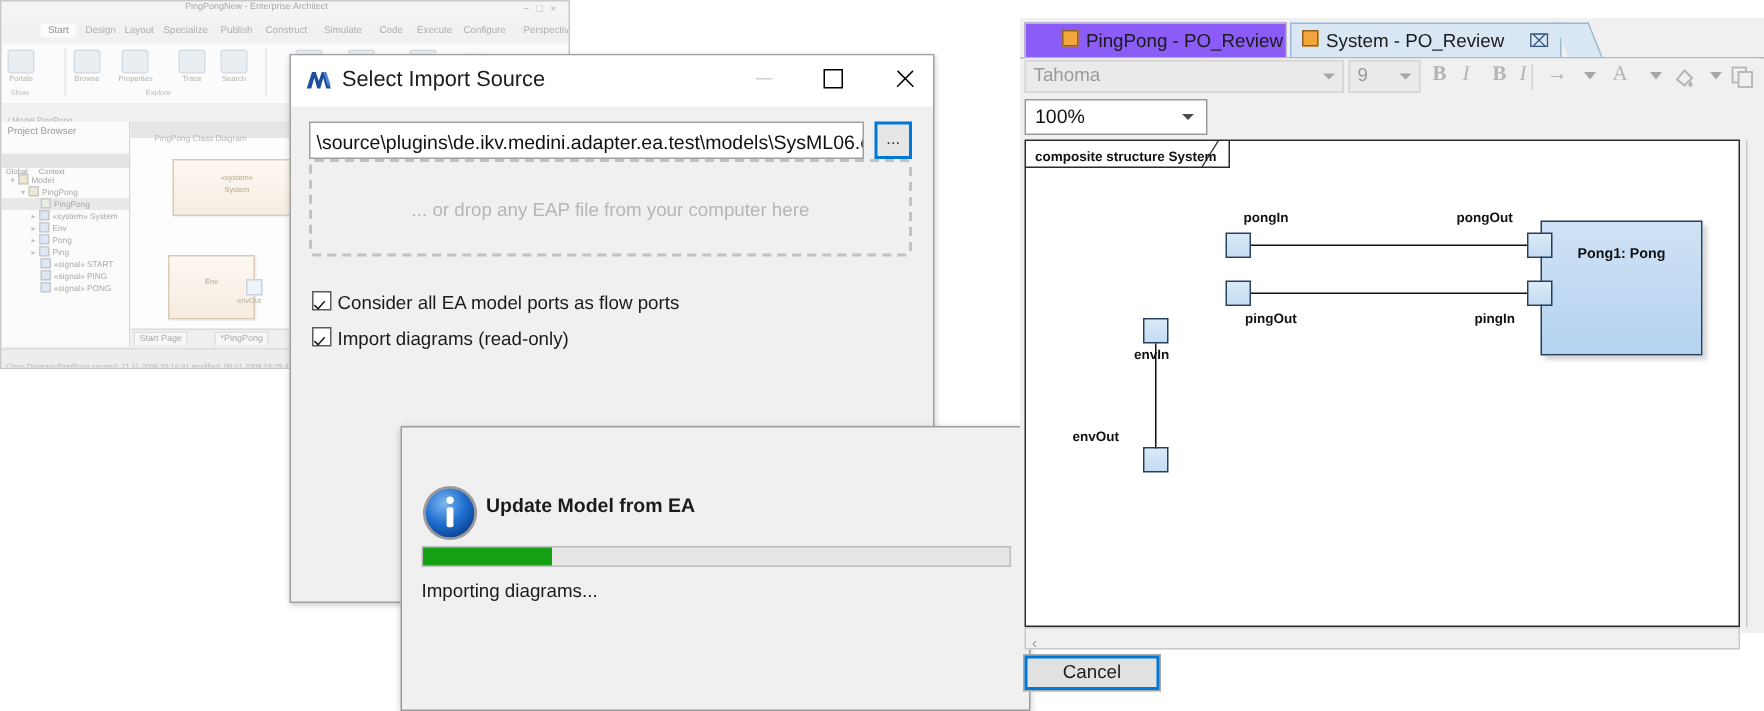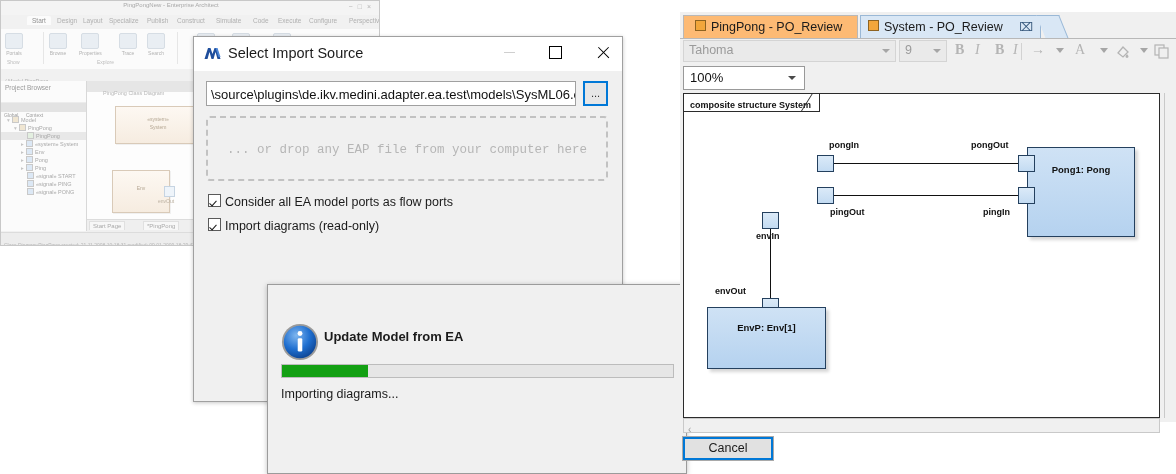--- a/index.html
+++ b/index.html
@@ -63,21 +63,21 @@
   .wbtn{position:absolute;top:0;width:46px;height:30px;cursor:default;}
   .wbtn i{position:absolute;left:50%;top:50%;}
   #wb-min i{width:11px;height:1px;background:#cfcfcf;margin-left:-5px;margin-top:0;}
   #wb-max i{width:11px;height:11px;border:1.4px solid #000;margin-left:-6px;margin-top:-6px;}
   #wb-close{width:50px;}
   #wb-close i, #wb-close b{position:absolute;left:50%;top:50%;width:15px;height:1.4px;background:#000;margin-left:-7px;}
   #wb-close i{transform:rotate(45deg);} #wb-close b{transform:rotate(-45deg);}
 
   #path-input{position:absolute;left:12px;top:44px;width:370px;height:25px;background:#fff;border:1px solid #a0a0a0;box-sizing:border-box;font-size:13px;color:#111;padding:3px 4px;line-height:19px;overflow:hidden;white-space:nowrap;}
   #browse-btn{position:absolute;left:389px;top:44px;width:25px;height:25px;background:#e6e6e6;border:2px solid #0078d7;box-sizing:border-box;font-size:11px;color:#333;text-align:center;line-height:20px;}
-  #drop-zone{position:absolute;left:12px;top:79px;width:402px;height:65px;border:2px dashed #c2c2c2;border-radius:4px;box-sizing:border-box;font-family:Liberation Mono, monospace;}
+  #drop-zone{position:absolute;left:12px;top:69px;width:402px;height:65px;border:2px dashed #c2c2c2;border-radius:4px;box-sizing:border-box;}
   #drop-text{position:absolute;width:100%;top:25px;text-align:center;font-size:12.5px;color:#b6b6b6;}
   .cbrow{position:absolute;left:14px;font-size:12.5px;color:#1b1b1b;}
   .cbox{display:inline-block;width:11px;height:11px;border:1px solid #5a5a5a;background:#fff;vertical-align:-1px;margin-right:4px;position:relative;}
   .cbox:after{content:"";position:absolute;left:2px;top:4px;width:3px;height:6px;border:solid #1b1b1b;border-width:0 1.4px 1.4px 0;transform:rotate(42deg);}
   #help-btn{position:absolute;left:208px;top:361px;width:22px;height:22px;border:1.3px solid #4a4a68;border-radius:50%;color:#3b3b5c;font-size:14px;text-align:center;line-height:20px;}
 
   
   #dlg-progress{left:267px;top:284px;width:420px;height:190px;background:#f0f0f0;border:1px solid #9b9b9b;box-sizing:border-box;box-shadow:0 1px 5px rgba(0,0,0,.25);}
   #prog-title{height:23px;background:#ffffff;}
   #prog-title span{font-size:12.5px;color:#1b1b1b;margin-left:7px;line-height:23px;}
@@ -85,21 +85,21 @@
   #prog-head{position:absolute;left:56px;top:44px;font-size:13px;font-weight:bold;color:#1b1b1b;}
   #prog-bar{position:absolute;left:13px;top:79px;width:393px;height:14px;background:#e6e6e6;border:1px solid #bcbcbc;box-sizing:border-box;}
   #prog-fill{height:100%;background:linear-gradient(180deg,#16a416,#0f9410);}
   #prog-status{position:absolute;left:13px;top:102px;font-size:12.5px;color:#1b1b1b;}
   #cancel-btn{position:absolute;left:414px;top:151px;width:92px;height:25px;background:#e1e1e1;border:1px solid #a9a9a9;outline:2px solid #0078d7;outline-offset:-3px;box-sizing:border-box;font-size:12.5px;color:#1b1b1b;text-align:center;line-height:23px;}
 
   
   #editor{left:680px;top:12px;width:496px;height:410px;background:#f0f0f0;}
   .etab{position:absolute;top:3px;height:23px;box-sizing:border-box;font-size:12.5px;color:#1b1b1b;line-height:22px;}
   .etab .sq{display:inline-block;width:9px;height:9px;background:#f2a63b;border:1px solid #8e6321;vertical-align:0;margin-right:5px;}
-  #etab0{left:3px;width:175px;background:#fdba74;border:1px solid #b8b8b8;border-bottom:none;padding-left:11px;}
+  #etab0{left:3px;width:175px;background:#8b5cf6;border:1px solid #b8b8b8;border-bottom:none;padding-left:24px;}
   #etab1{left:180px;width:181px;background:#d9e7f5;border:1px solid #9ab8d6;border-bottom:none;padding-left:7px;}
   #etab1-close{position:absolute;right:7px;top:0;font-size:12px;color:#33557a;}
   #etab-filler{position:absolute;left:361px;top:3px;width:22px;height:23px;background:#d9e7f5;border-top:1px solid #9ab8d6;border-right:1px solid #9ab8d6;transform:skewX(22deg);}
   #etab-rule{position:absolute;left:0;top:26px;width:496px;height:1px;background:#b8b8b8;}
 
   #fonttoolbar{position:absolute;left:3px;top:27px;width:490px;height:25px;background:#f0f0f0;}
   #font-name{position:absolute;left:0;top:1px;width:213px;height:22px;background:#eaeaea;border:1px solid #d4d4d4;box-sizing:border-box;font-size:12.5px;color:#9b9b9b;padding:2px 5px;}
   #font-size{position:absolute;left:216px;top:1px;width:48px;height:22px;background:#eaeaea;border:1px solid #d4d4d4;box-sizing:border-box;font-size:12.5px;color:#9b9b9b;padding:2px 5px;}
   .cvr{position:absolute;right:5px;top:8px;width:0;height:0;border-left:4px solid transparent;border-right:4px solid transparent;border-top:4px solid #a6a6a6;}
   .tb-ico{position:absolute;top:3px;font-size:14px;color:#b4b4b4;font-family:"Liberation Serif", serif;}
@@ -375,22 +375,19 @@
     <div class="plbl" style="left:287px;top:46px;">pongOut</div>
     <div class="port" style="left:334px;top:93px;"></div>
     <div class="plbl" style="left:299px;top:113px;">pingIn</div>
 
     <div class="conn" style="left:150px;top:69px;width:184px;height:1px;"></div>
     <div class="conn" style="left:150px;top:101px;width:184px;height:1px;"></div>
     <div class="conn" style="left:86px;top:135px;width:1px;height:83px;"></div>
 
     <div class="port" style="left:78px;top:204px;"></div>
     <div class="plbl" style="left:31px;top:192px;">envOut</div>
-    <div class="blk" style="left:23px;top:213px;width:119px;height:62px;">
-      <span style="margin-top:14px;">EnvP: Env[1]</span>
-    </div>
   </div>
 
   <div id="vrule"></div>
   <div id="hscroll">
     <span>‹</span>
   </div>
 </div>
 
 </body></html>

